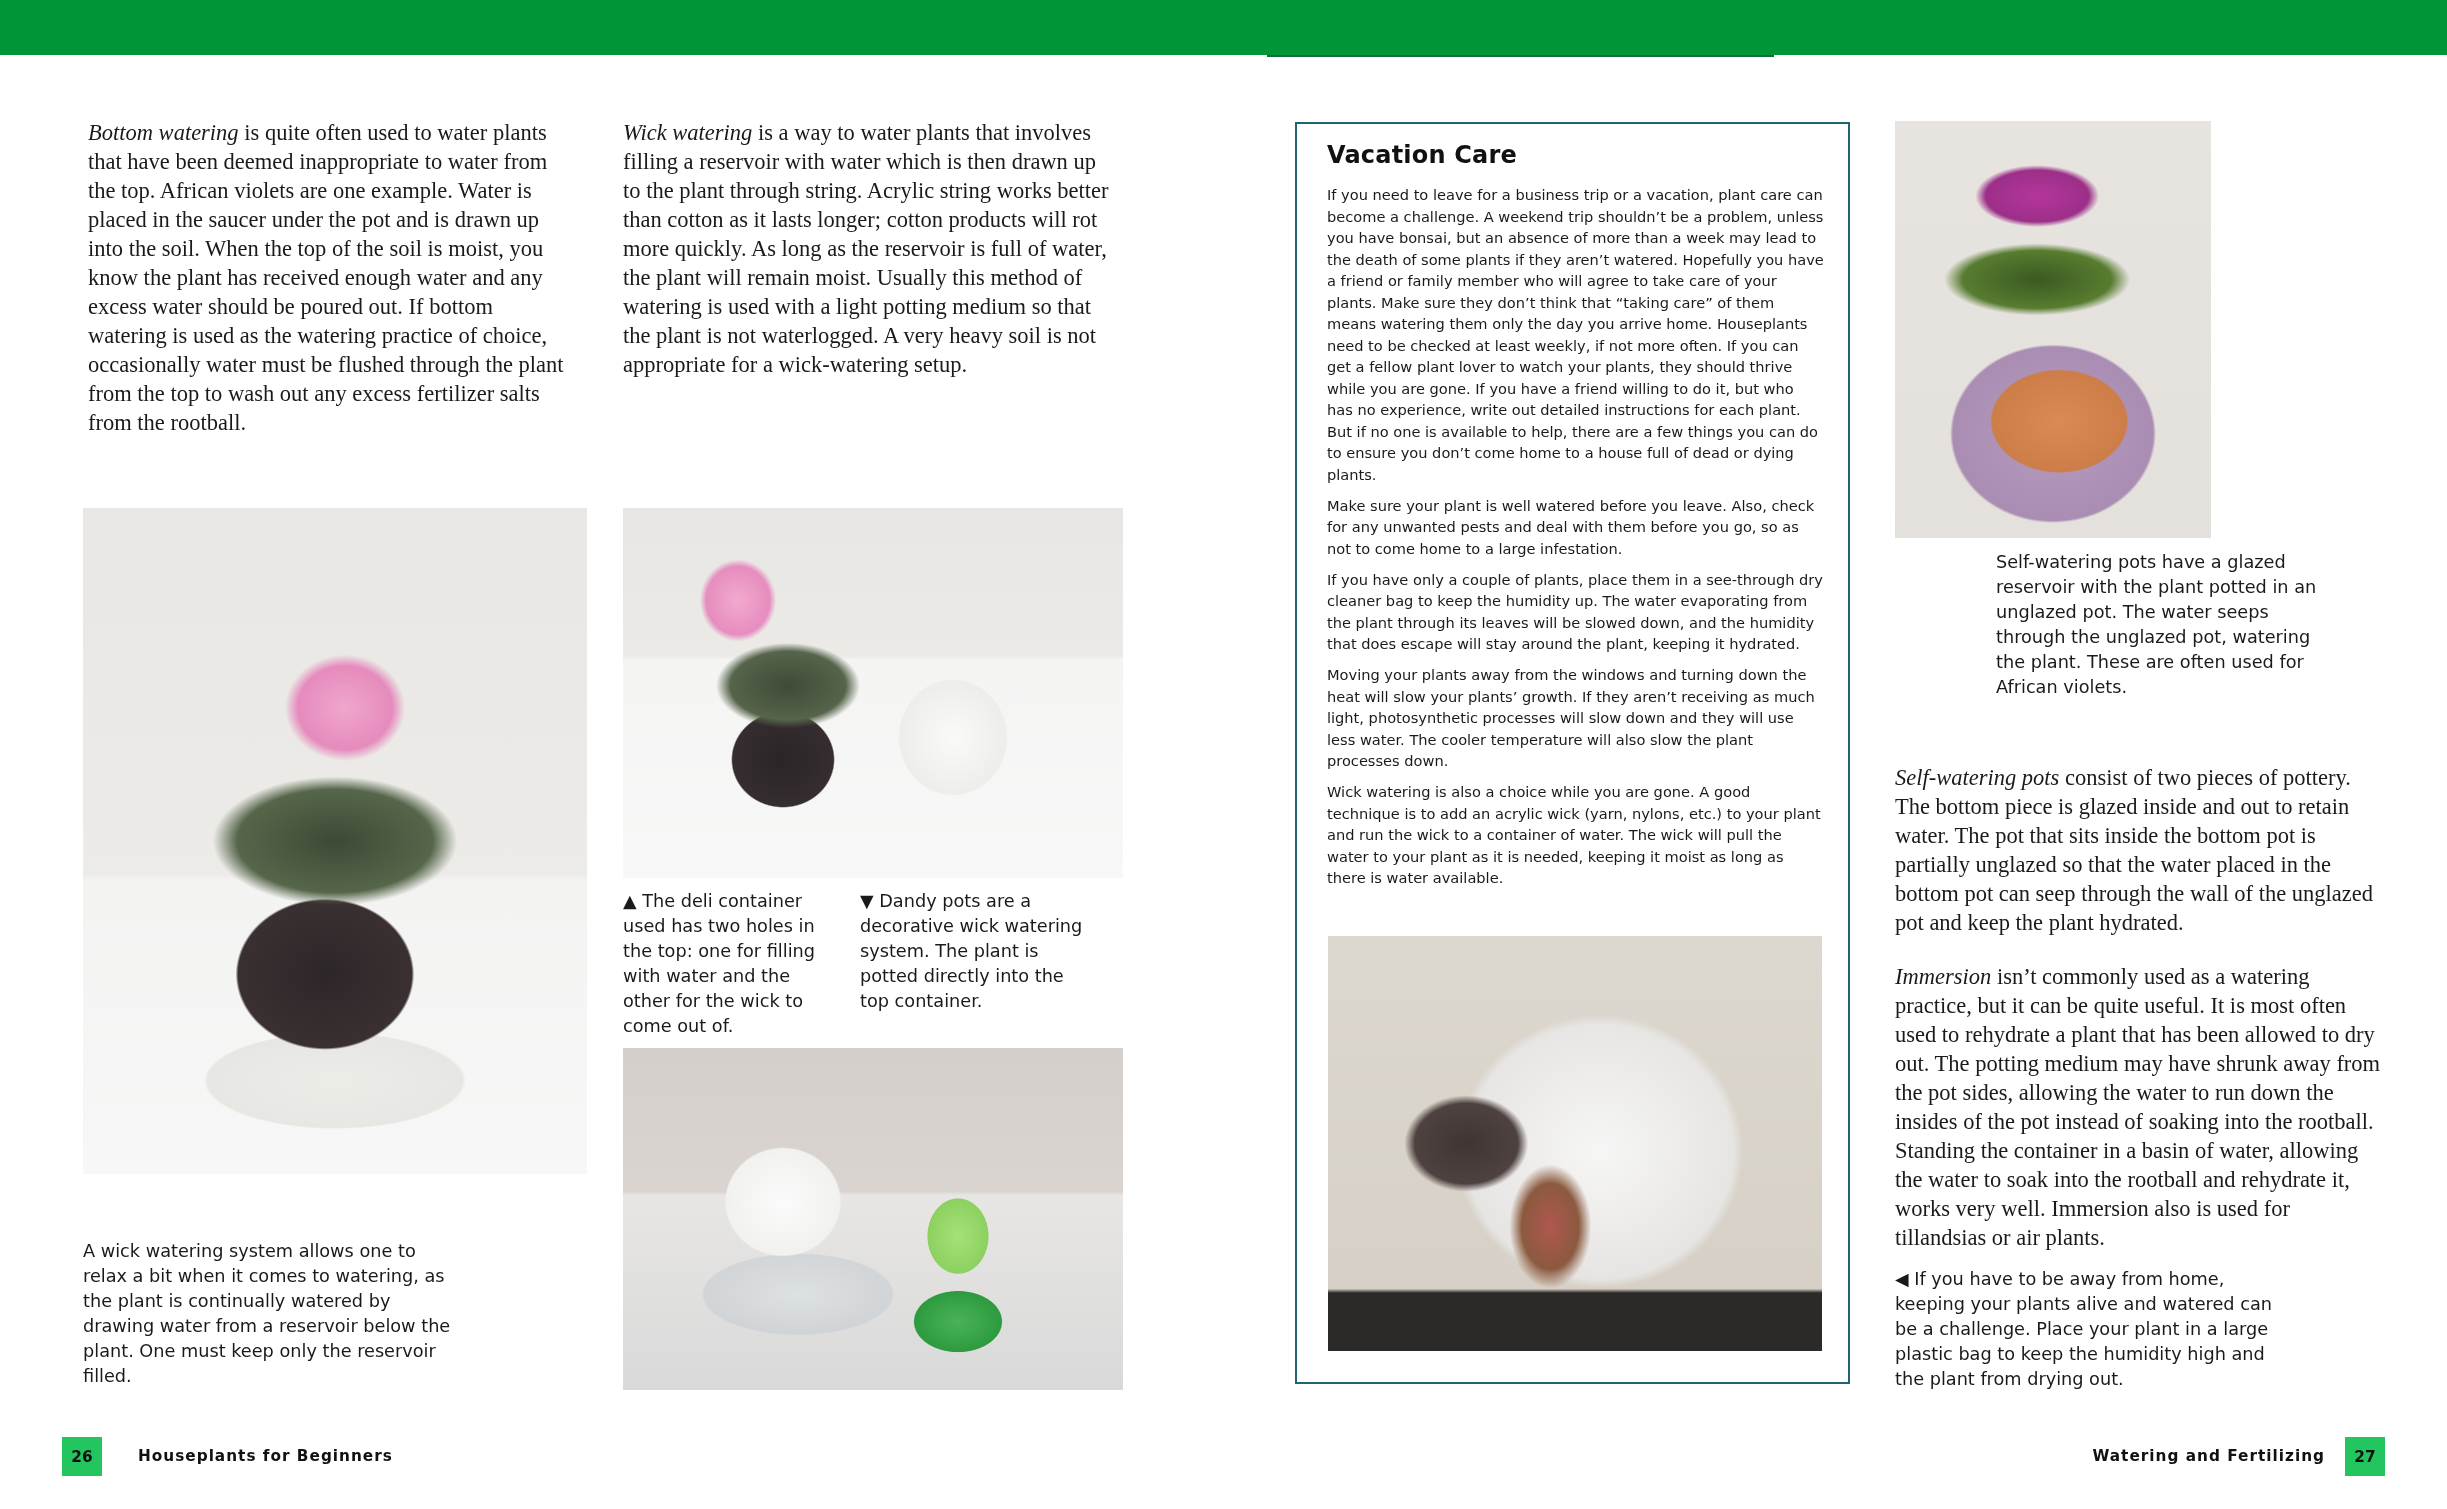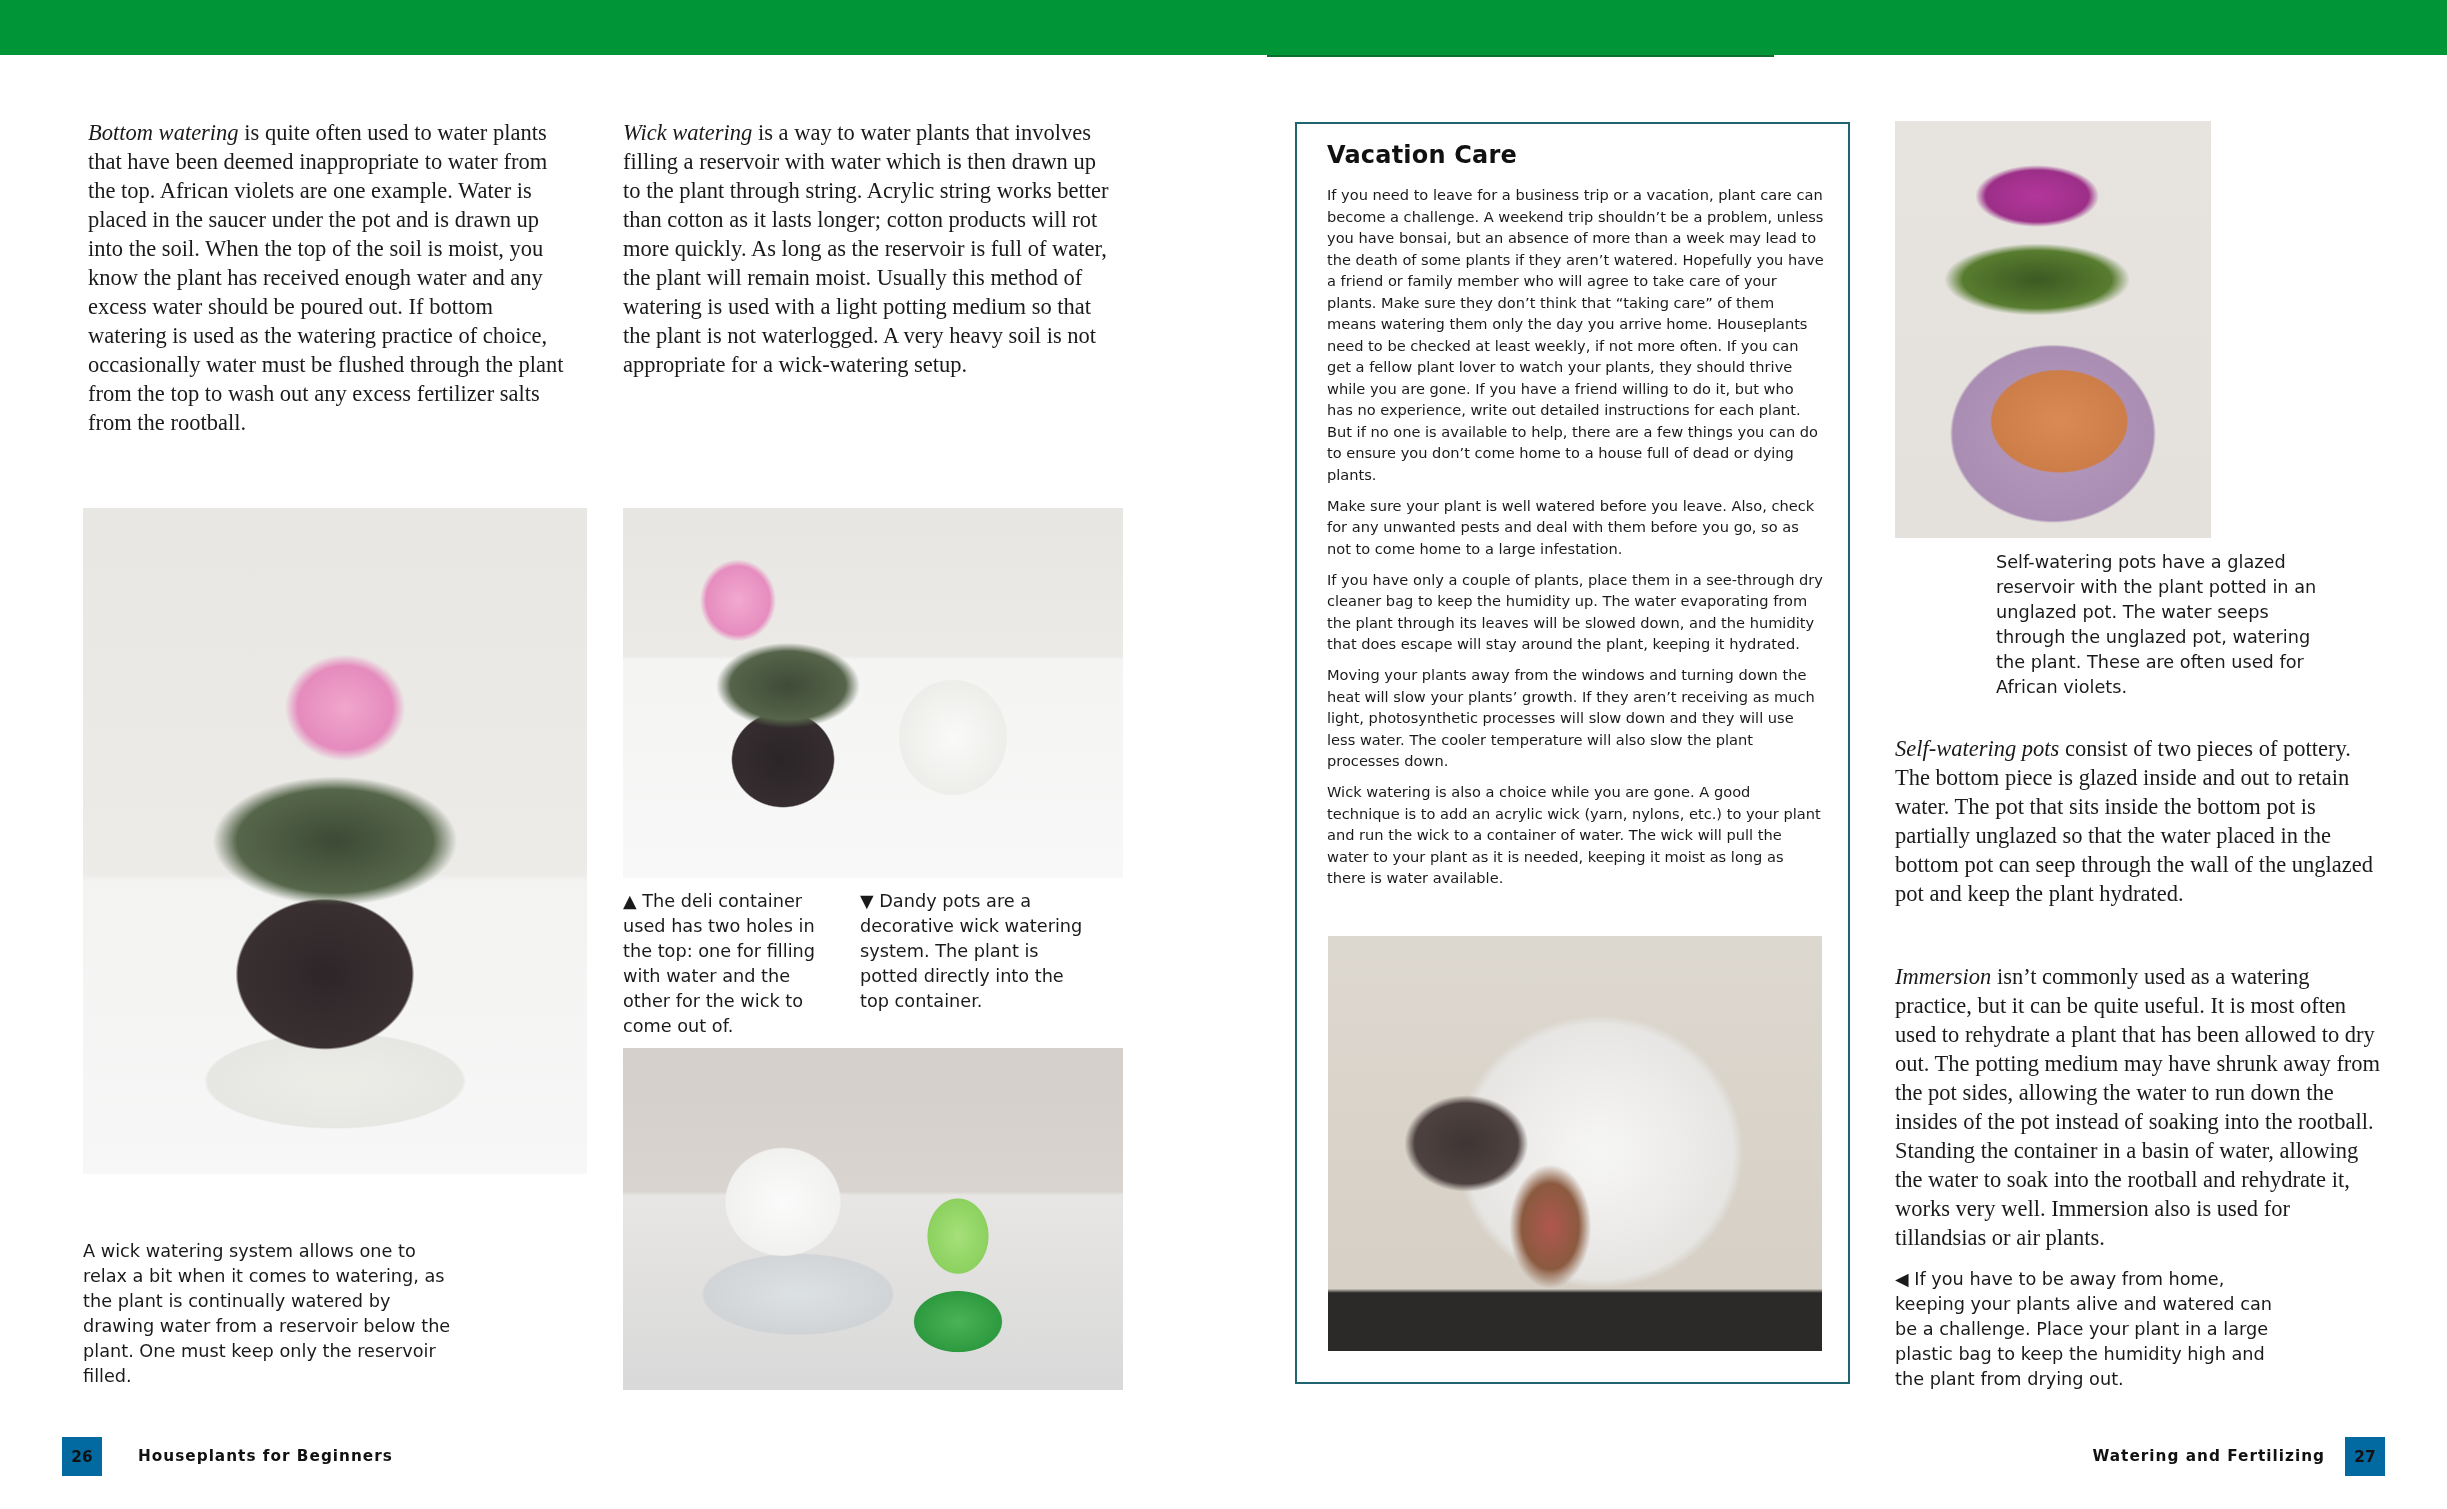--- a/index.html
+++ b/index.html
@@ -61,24 +61,24 @@
   .cap-mid-a { left:623px; top:889px; width:215px; }
   .cap-mid-b { left:860px; top:889px; width:229px; }
   .cap-right1 { left:1996px; top:550px; width:335px; }
   .cap-right2 { left:1895px; top:1267px; width:401px; }
 
   .sidebar { position:absolute; left:1295px; top:122px; width:555px; height:1262px; border:2.9px solid #1f6470; box-sizing:border-box; }
   .sb-title { position:absolute; left:30px; top:17px; font-family:"DejaVu Sans","Liberation Sans",sans-serif; font-weight:bold; font-size:24px; color:#111; letter-spacing:0.2px; }
   .sb-body { position:absolute; left:30px; top:60px; width:497px; font-family:"DejaVu Sans","Liberation Sans",sans-serif; font-size:14.6px; line-height:21.5px; color:#1a1a1a; }
   .sb-body p { margin:0 0 9.6px 0; }
 
-  .r-p1 { left:1895px; top:734px; width:488px; }
+  .r-p1 { left:1895px; top:763px; width:488px; }
   .r-p2 { left:1895px; top:932px; width:488px;margin-top:30px; }
 
-  .pgbox { position:absolute; width:40px; height:39px; background:#0369a1; font-family:"DejaVu Sans","Liberation Sans",sans-serif; font-weight:bold; font-size:15.3px; color:#111; display:flex; align-items:center; justify-content:center; }
+  .pgbox { position:absolute; width:40px; height:39px; background:#22c55e; font-family:"DejaVu Sans","Liberation Sans",sans-serif; font-weight:bold; font-size:15.3px; color:#111; display:flex; align-items:center; justify-content:center; }
   .pg-left { left:62px; top:1437px; }
   .pg-right { left:2345px; top:1437px; }
   .runhead { position:absolute; top:1447px; font-family:"DejaVu Sans","Liberation Sans",sans-serif; font-weight:bold; font-size:15.3px; letter-spacing:1px; color:#111; }
   .rh-left { left:138px;text-align:right; }
   .rh-right { right:122px; text-align:right; }
 </style>
 </head>
 <body>
 
 <div class="band"></div>

